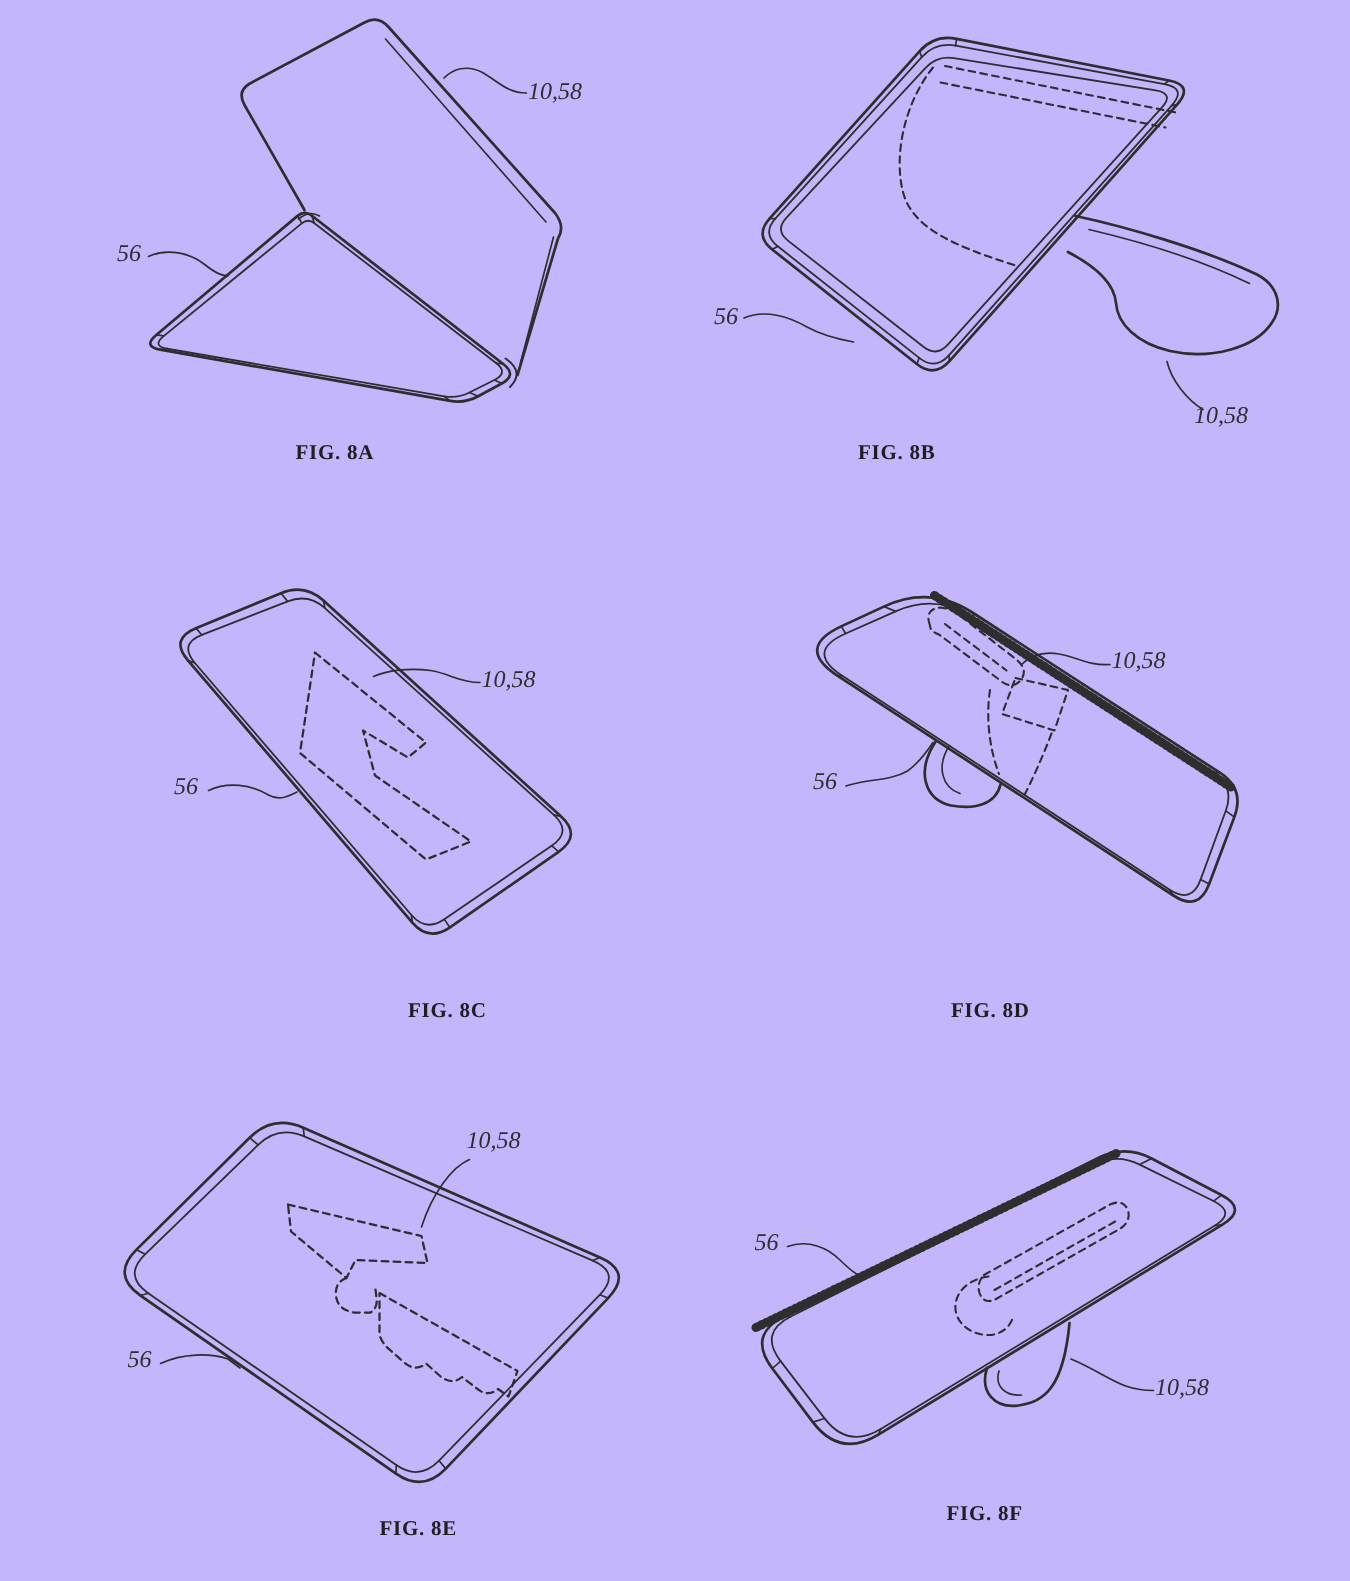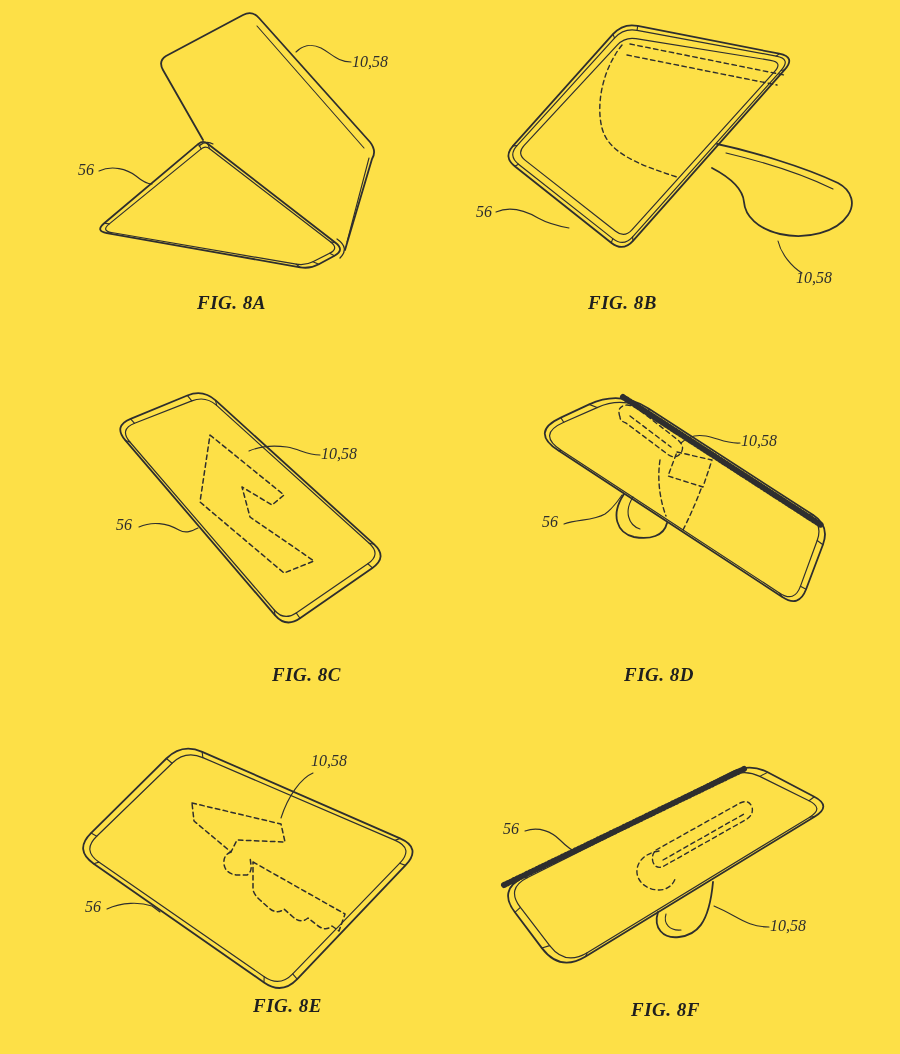--- a/index.html
+++ b/index.html
@@ -1,22 +1,22 @@
 <!DOCTYPE html>
 <html><head>
 <meta charset="utf-8">
 <style>
   html,body{margin:0;padding:0;background:#ffffff;}
-  .page{position:relative;width:900px;height:1054px;background:#fde047;overflow:hidden;
+  .page{position:relative;width:900px;height:1054px;background:#c4b5fd;overflow:hidden;
         font-family:"Liberation Serif", serif;}
   .fig{position:absolute;margin:0;padding:0;}
   .fig svg{position:absolute;left:0;top:0;}
   .ref-label{position:absolute;font-style:italic;font-size:16px;line-height:16px;
              color:#2e2e2e;white-space:nowrap;}
-  .fig-caption{position:absolute;font-style:italic;font-weight:bold;font-size:19px;
+  .fig-caption{position:absolute;font-weight:bold;font-size:14px;
                line-height:22px;letter-spacing:0.5px;color:#1f1f1f;white-space:nowrap;}
 </style>
 </head>
 <body>
 
 <div class="page">
 
   <figure class="fig" style="left:0;top:0;width:450px;height:340px">
     <svg width="450" height="340" viewBox="0 0 450 340">
         <path d="M198.4,143.9 Q203,140 207.7,143.7 L335.5,242.7 Q345,250 334.5,255.7 L318.8,264.2 Q310,269 300.2,267.3 L106.8,233.1 Q95,231 104.2,223.3 Z" fill="none" stroke="#2e2e2e" stroke-width="1.8" stroke-linecap="round" stroke-linejoin="round"></path>
@@ -58,21 +58,21 @@
         <path d="M180,44 L334,75" fill="none" stroke="#2e2e2e" stroke-width="1.4" stroke-linecap="round" stroke-linejoin="round" stroke-dasharray="4.5 3.5"></path>
         <path d="M177,55 L327,85" fill="none" stroke="#2e2e2e" stroke-width="1.4" stroke-linecap="round" stroke-linejoin="round" stroke-dasharray="4.5 3.5"></path>
         <path d="M172,45 C152,70 146,105 152,128 C158,152 186,164 227,177" fill="none" stroke="#2e2e2e" stroke-width="1.4" stroke-linecap="round" stroke-linejoin="round" stroke-dasharray="4.5 3.5"></path>
         <path d="M267,144 C300,151 352,166 388,183 C403,191 405,205 398,215 C387,232 357,240 330,234 C308,229 295,216 294,202 C293,190 283,179 262,168" fill="none" stroke="#2e2e2e" stroke-width="1.8" stroke-linecap="round" stroke-linejoin="round"></path>
         <path d="M276,153 C310,161 350,173 383,189" fill="none" stroke="#2e2e2e" stroke-width="1.1" stroke-linecap="round" stroke-linejoin="round"></path>
         <path d="M46,212 C60,206 76,211 88,218 C97,223 108,226 119,228" fill="none" stroke="#2e2e2e" stroke-width="1.1" stroke-linecap="round" stroke-linejoin="round"></path>
         <path d="M352,273 C342,267 331,254 328,241" fill="none" stroke="#2e2e2e" stroke-width="1.1" stroke-linecap="round" stroke-linejoin="round"></path>
       </svg>
     <div class="ref-label" style="left:26px;top:204px">56</div>
     <div class="ref-label" style="left:346px;top:270px">10,58</div>
-    <figcaption class="fig-caption" style="left:138px;top:292px">FIG. 8B</figcaption>
+    <figcaption class="fig-caption" style="left:122px;top:292px">FIG. 8B</figcaption>
   </figure>
 
   <figure class="fig" style="left:0;top:340px;width:450px;height:360px">
     <svg width="450" height="360" viewBox="0 0 450 360">
         <path d="M187.3,55.5 Q203,49 215.6,60.4 L373.9,204.2 Q388,217 372.4,227.9 L300.0,278.3 Q286,288 274.9,275.1 L125.4,100.4 Q113,86 130.6,78.8 Z" fill="none" stroke="#2e2e2e" stroke-width="1.8" stroke-linecap="round" stroke-linejoin="round"></path>
         <path d="M191.8,60.9 Q205.60478001837933,55.49731645033946 216.6,65.4 L369.2,203.3 Q381.5134769947606,214.36845685908438 367.8,223.8 L296.2,272.9 Q283.98376074400284,281.29665909694455 274.3,270.0 L129.9,102.0 Q119.13302992968318,89.37430642971417 134.6,83.3 Z" fill="none" stroke="#2e2e2e" stroke-width="1.2" stroke-linecap="round" stroke-linejoin="round"></path>
         <path d="M187.27685670139365,55.46395891164928L191.7907049008595,60.909249062441454" fill="none" stroke="#2e2e2e" stroke-width="1.1" stroke-linecap="round" stroke-linejoin="round"></path>
         <path d="M215.5851357833132,60.42866384646821L216.61532473863323,65.44143988650526" fill="none" stroke="#2e2e2e" stroke-width="1.1" stroke-linecap="round" stroke-linejoin="round"></path>
         <path d="M373.93426000688527,204.226787465712L369.20757407212386,203.25443654807552" fill="none" stroke="#2e2e2e" stroke-width="1.1" stroke-linecap="round" stroke-linejoin="round"></path>
         <path d="M372.40591789913657,227.85470420746375L367.8412877673815,223.75077725148282" fill="none" stroke="#2e2e2e" stroke-width="1.1" stroke-linecap="round" stroke-linejoin="round"></path>
@@ -107,21 +107,21 @@
         <path d="M227,112 L262,120 L253,147 L218,136 Z" fill="none" stroke="#2e2e2e" stroke-width="1.4" stroke-linecap="round" stroke-linejoin="round" stroke-dasharray="4.5 3.5"></path>
         <path d="M210,120 C207,140 210,160 216,176" fill="none" stroke="#2e2e2e" stroke-width="1.4" stroke-linecap="round" stroke-linejoin="round" stroke-dasharray="4.5 3.5"></path>
         <path d="M251,149 C245,165 238,180 233,190" fill="none" stroke="#2e2e2e" stroke-width="1.4" stroke-linecap="round" stroke-linejoin="round" stroke-dasharray="4.5 3.5"></path>
         <path d="M174,154 C160,175 167,193 184,197 C200,200 214,196 217,183" fill="none" stroke="#2e2e2e" stroke-width="1.8" stroke-linecap="round" stroke-linejoin="round"></path>
         <path d="M183,157 C174,171 178,185 190,189" fill="none" stroke="#2e2e2e" stroke-width="1.1" stroke-linecap="round" stroke-linejoin="round"></path>
         <path d="M290,103 C276,104 268,98 256,96 C244,94 236,98 231,103" fill="none" stroke="#2e2e2e" stroke-width="1.1" stroke-linecap="round" stroke-linejoin="round"></path>
         <path d="M114,184 C128,179 143,181 155,174 C162,169 168,161 172,155" fill="none" stroke="#2e2e2e" stroke-width="1.1" stroke-linecap="round" stroke-linejoin="round"></path>
       </svg>
     <div class="ref-label" style="left:291px;top:93px">10,58</div>
     <div class="ref-label" style="left:92px;top:174px">56</div>
-    <figcaption class="fig-caption" style="left:174px;top:324px">FIG. 8D</figcaption>
+    <figcaption class="fig-caption" style="left:184px;top:324px">FIG. 8D</figcaption>
   </figure>
 
   <figure class="fig" style="left:0;top:700px;width:450px;height:354px">
     <svg width="450" height="354" viewBox="0 0 450 354">
         <path d="M166.4,58.5 Q182,43 202.2,51.8 L400.0,138.4 Q422,148 405.4,165.4 L297.2,279.1 Q282,295 264.0,282.4 L93.7,163.7 Q74,150 91.0,133.1 Z" fill="none" stroke="#2e2e2e" stroke-width="1.8" stroke-linecap="round" stroke-linejoin="round"></path>
         <path d="M172.1,63.2 Q185.57770876399965,50.155417527999326 202.8,57.6 L395.2,140.4 Q414.014571851416,148.48263576722212 399.8,163.2 L292.7,273.8 Q279.63941546884536,287.3562024705469 264.2,276.7 L98.8,162.1 Q81.98826798322291,150.43309886656027 96.7,136.2 Z" fill="none" stroke="#2e2e2e" stroke-width="1.2" stroke-linecap="round" stroke-linejoin="round"></path>
         <path d="M166.37146474900362,58.483826591264936L172.0699328310458,63.231349209723305" fill="none" stroke="#2e2e2e" stroke-width="1.1" stroke-linecap="round" stroke-linejoin="round"></path>
         <path d="M202.15546136784815,51.81801434843357L202.845962416192,57.5882780677609" fill="none" stroke="#2e2e2e" stroke-width="1.1" stroke-linecap="round" stroke-linejoin="round"></path>
         <path d="M400.01222396234743,138.380347983527L395.17647695811524,140.37406063293676" fill="none" stroke="#2e2e2e" stroke-width="1.1" stroke-linecap="round" stroke-linejoin="round"></path>
         <path d="M405.44827586206895,165.3793103448276L399.75313096256707,163.22149982423895" fill="none" stroke="#2e2e2e" stroke-width="1.1" stroke-linecap="round" stroke-linejoin="round"></path>
@@ -130,21 +130,21 @@
         <path d="M93.68821038143022,163.72495435243934L98.84718100798874,162.11213399540276" fill="none" stroke="#2e2e2e" stroke-width="1.1" stroke-linecap="round" stroke-linejoin="round"></path>
         <path d="M91.04931118290514,133.10855280952916L96.7240235464453,136.16844612286138" fill="none" stroke="#2e2e2e" stroke-width="1.1" stroke-linecap="round" stroke-linejoin="round"></path>
         <path d="M192,103 L281,124 L285,142 L237,140 L231,152 L194,121 Z" fill="none" stroke="#2e2e2e" stroke-width="1.5" stroke-linecap="round" stroke-linejoin="round" stroke-dasharray="4.5 3.5"></path>
         <path d="M231,152 Q223,155 224,164 Q225,173 236,175 L247,175 Q252,172 251,165 L250,157" fill="none" stroke="#2e2e2e" stroke-width="1.5" stroke-linecap="round" stroke-linejoin="round" stroke-dasharray="4.5 3.5"></path>
         <path d="M253,162 L345,214 L339,231 L332,226 Q325,232 317,225 L308,218 Q301,224 293,217 L284,209 Q277,215 269,208 L260,200 Q255,196 253,190 Z" fill="none" stroke="#2e2e2e" stroke-width="1.5" stroke-linecap="round" stroke-linejoin="round" stroke-dasharray="4.5 3.5"></path>
         <path d="M313,73 C301,78 288,96 281,118" fill="none" stroke="#2e2e2e" stroke-width="1.1" stroke-linecap="round" stroke-linejoin="round"></path>
         <path d="M107,209 C122,202 140,202 152,206 L160,212" fill="none" stroke="#2e2e2e" stroke-width="1.1" stroke-linecap="round" stroke-linejoin="round"></path>
       </svg>
     <div class="ref-label" style="left:311px;top:53px">10,58</div>
     <div class="ref-label" style="left:85px;top:199px">56</div>
-    <figcaption class="fig-caption" style="left:253px;top:295px">FIG. 8E</figcaption>
+    <figcaption class="fig-caption" style="left:253px;top:309px">FIG. 8E</figcaption>
   </figure>
 
   <figure class="fig" style="left:450px;top:700px;width:450px;height:354px">
     <svg width="450" height="354" viewBox="0 0 450 354">
         <path d="M64.9,212.3 Q48,190 73.0,177.4 L282.1,72.0 Q300,63 317.7,72.3 L364.3,96.7 Q382,106 364.9,116.4 L135.6,256.4 Q110,272 91.9,248.1 Z" fill="none" stroke="#2e2e2e" stroke-width="1.8" stroke-linecap="round" stroke-linejoin="round"></path>
         <path d="M70.4,207.4 Q55.84603938214607,188.43805697485055 77.2,177.7 L279.2,76.5 Q294.49040653675655,68.80037756269239 309.8,76.4 L359.0,100.7 Q374.3392309503197,108.3049116181451 359.7,117.2 L137.2,252.7 Q115.26896936070062,265.9802025053995 99.7,245.6 Z" fill="none" stroke="#2e2e2e" stroke-width="1.2" stroke-linecap="round" stroke-linejoin="round"></path>
         <path d="M64.88703169640888,212.33446127589562L70.40012844412226,207.42997293247194" fill="none" stroke="#2e2e2e" stroke-width="1.1" stroke-linecap="round" stroke-linejoin="round"></path>
         <path d="M73.00414642946507,177.39870398197593L77.23591950436712,177.7148387768327" fill="none" stroke="#2e2e2e" stroke-width="1.1" stroke-linecap="round" stroke-linejoin="round"></path>
         <path d="M282.13989540752493,72.00092572716005L279.2119207351701,76.45981913270515" fill="none" stroke="#2e2e2e" stroke-width="1.1" stroke-linecap="round" stroke-linejoin="round"></path>
         <path d="M317.71240101329846,72.2882102874614L309.8090652553819,76.37915507730537" fill="none" stroke="#2e2e2e" stroke-width="1.1" stroke-linecap="round" stroke-linejoin="round"></path>

